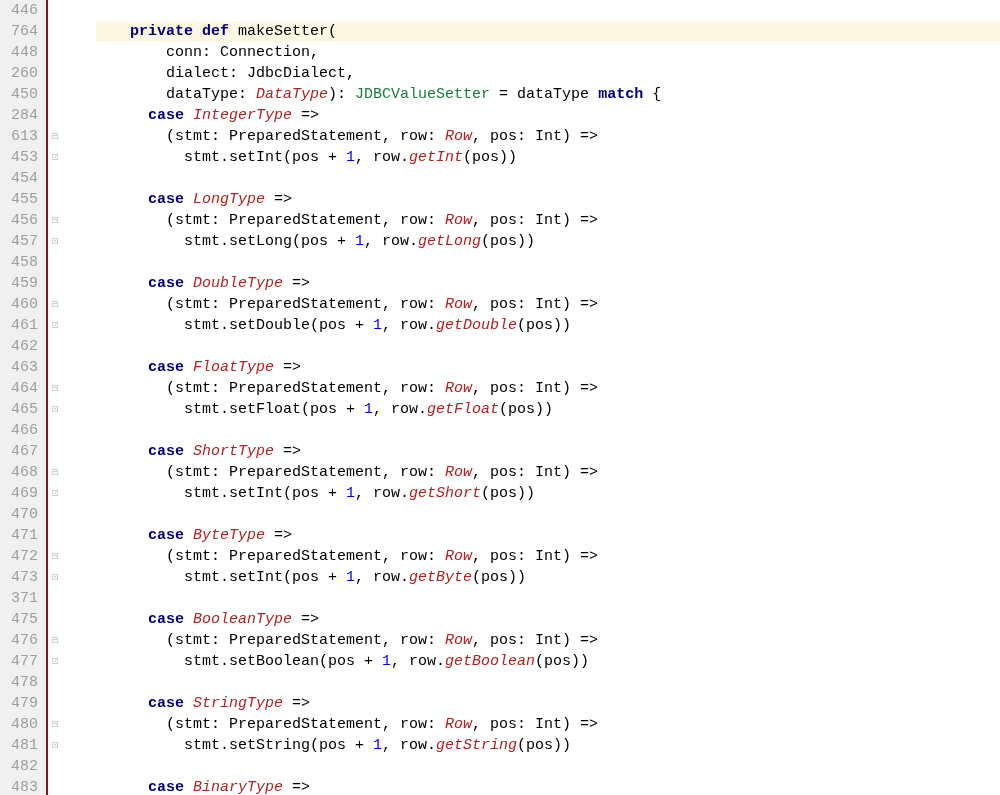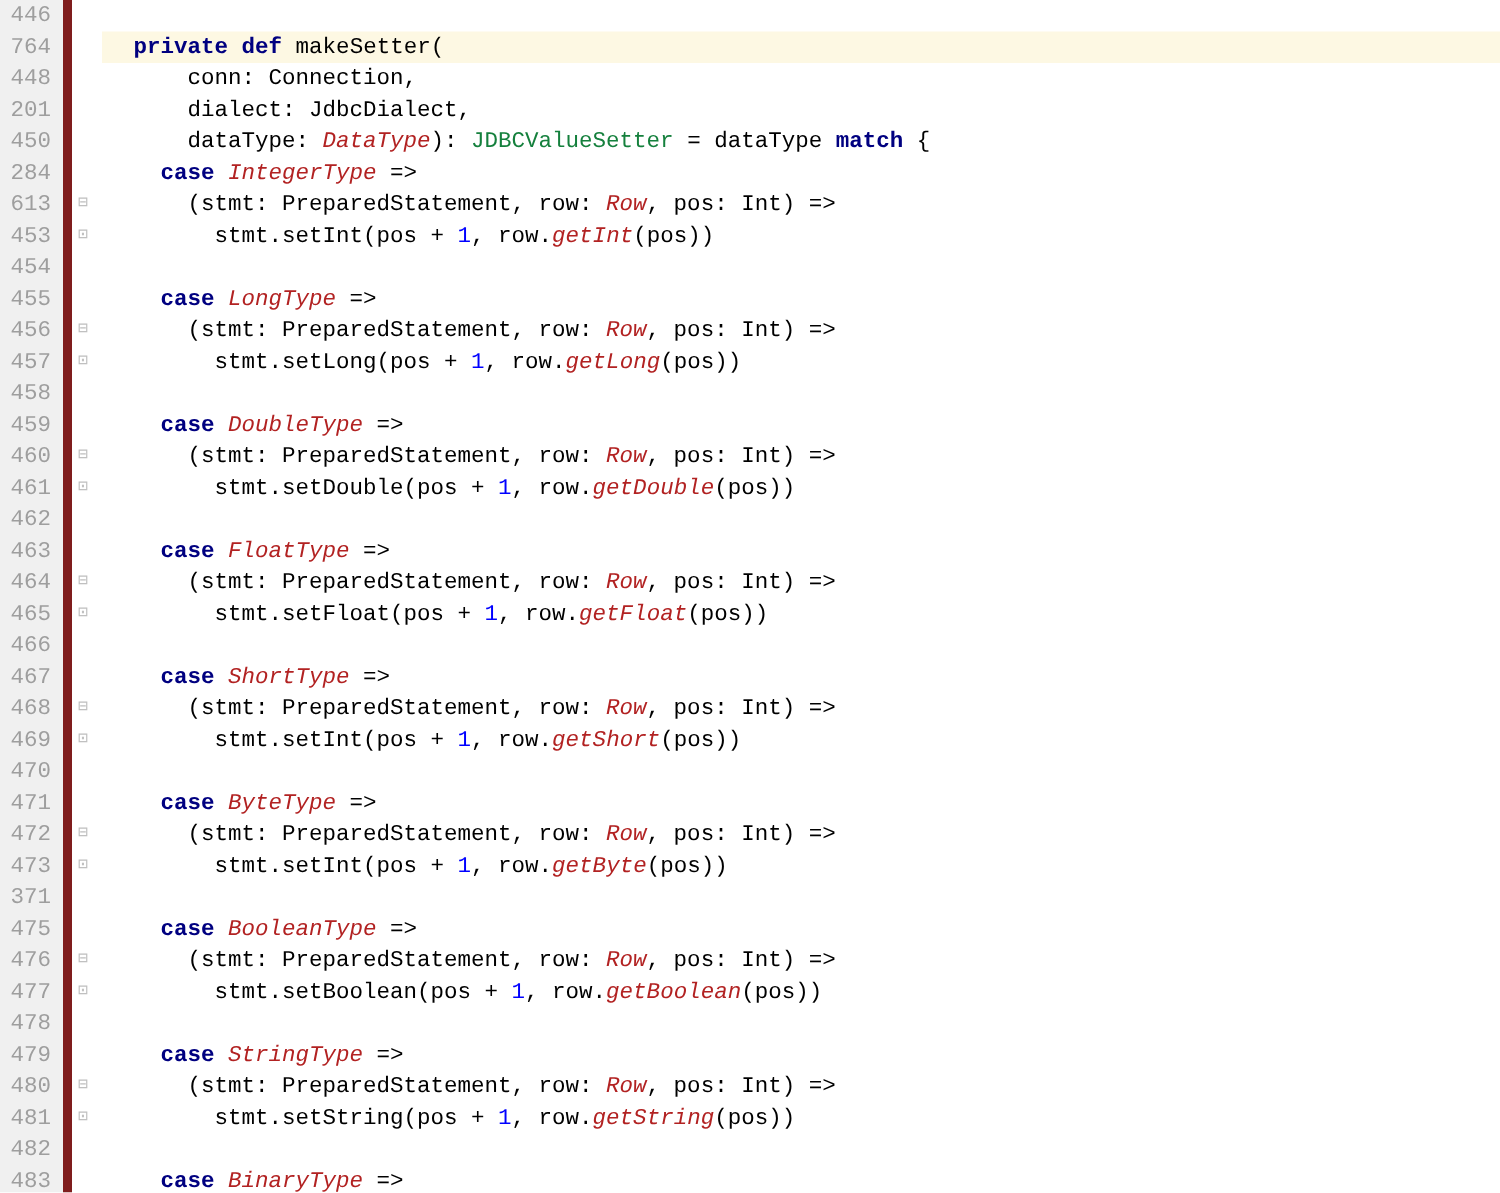--- a/index.html
+++ b/index.html
@@ -13,21 +13,21 @@
   width: 1000px;
   height: 795px;
   overflow: hidden;
 }
 .gutter {
   background: #f0f0f0;
   color: #9e9e9e;
   text-align: right;
   padding: 0 8px 0 4px;
   user-select: none;
-  border-right: 6px solid #7f1d1d;
+  border-right: 2px solid #7f1d1d;
   flex-shrink: 0;
   width: 48px;
 }
 .gutter-line { height: 21px; }
 .fold-col {
   width: 20px;
   flex-shrink: 0;
   background: #ffffff;
   position: relative;
 }
@@ -40,37 +40,38 @@
   height: 21px;
 }
 .code {
   flex: 1;
   background: #ffffff;
   white-space: pre;
   position: relative;
 }
 .line {
   height: 21px;
-  padding-left: 3px;
+  padding-left: 16px;
+  margin-left: 28px;
 }
 .highlight { background: #fdf8e3; }
 .kw  { color: #000080; font-weight: bold; }   
 .ty  { color: #b22222; font-style: italic; }                       
 .cls { color: #15803d; }                       
 .num { color: #0000ff; }                       
 .id  { color: #000000; }
 </style>
 </head>
 <body>
 
 <div class="gutter">
     <div class="gutter-line">446</div>
     <div class="gutter-line">764</div>
     <div class="gutter-line">448</div>
-    <div class="gutter-line">201</div>
+    <div class="gutter-line">260</div>
     <div class="gutter-line">450</div>
     <div class="gutter-line">284</div>
     <div class="gutter-line">613</div>
     <div class="gutter-line">453</div>
     <div class="gutter-line">454</div>
     <div class="gutter-line">455</div>
     <div class="gutter-line">456</div>
     <div class="gutter-line">457</div>
     <div class="gutter-line">458</div>
     <div class="gutter-line">459</div>

